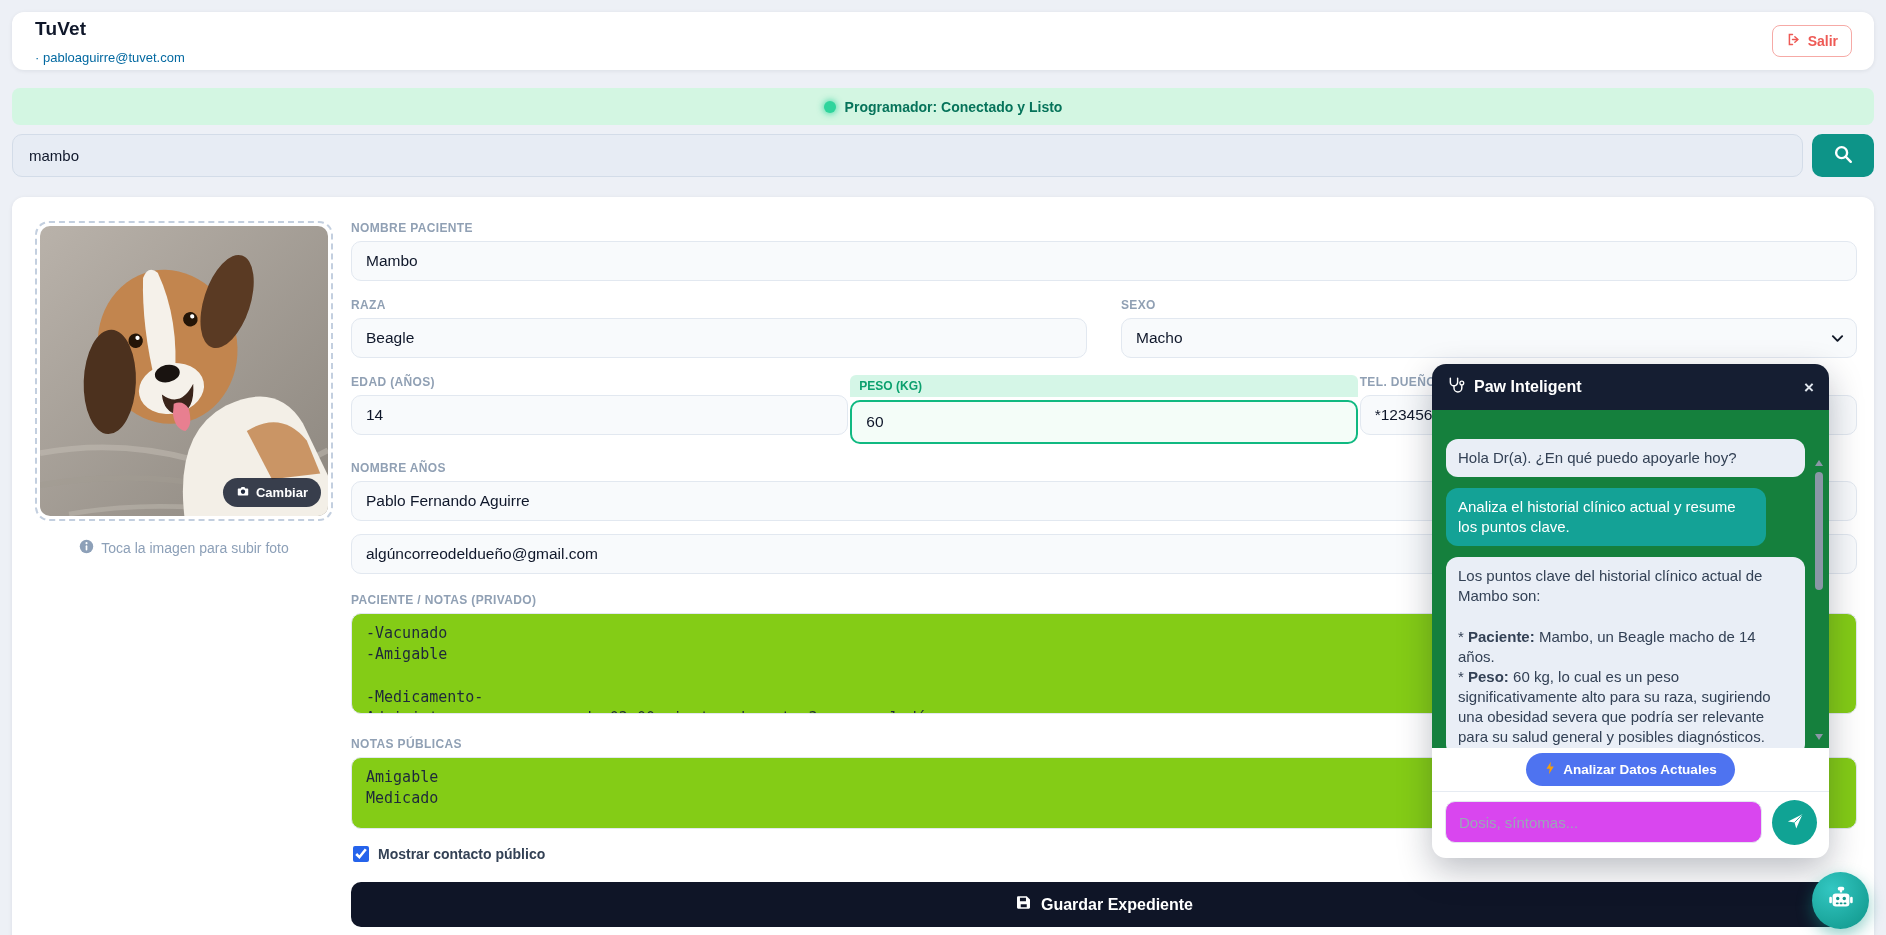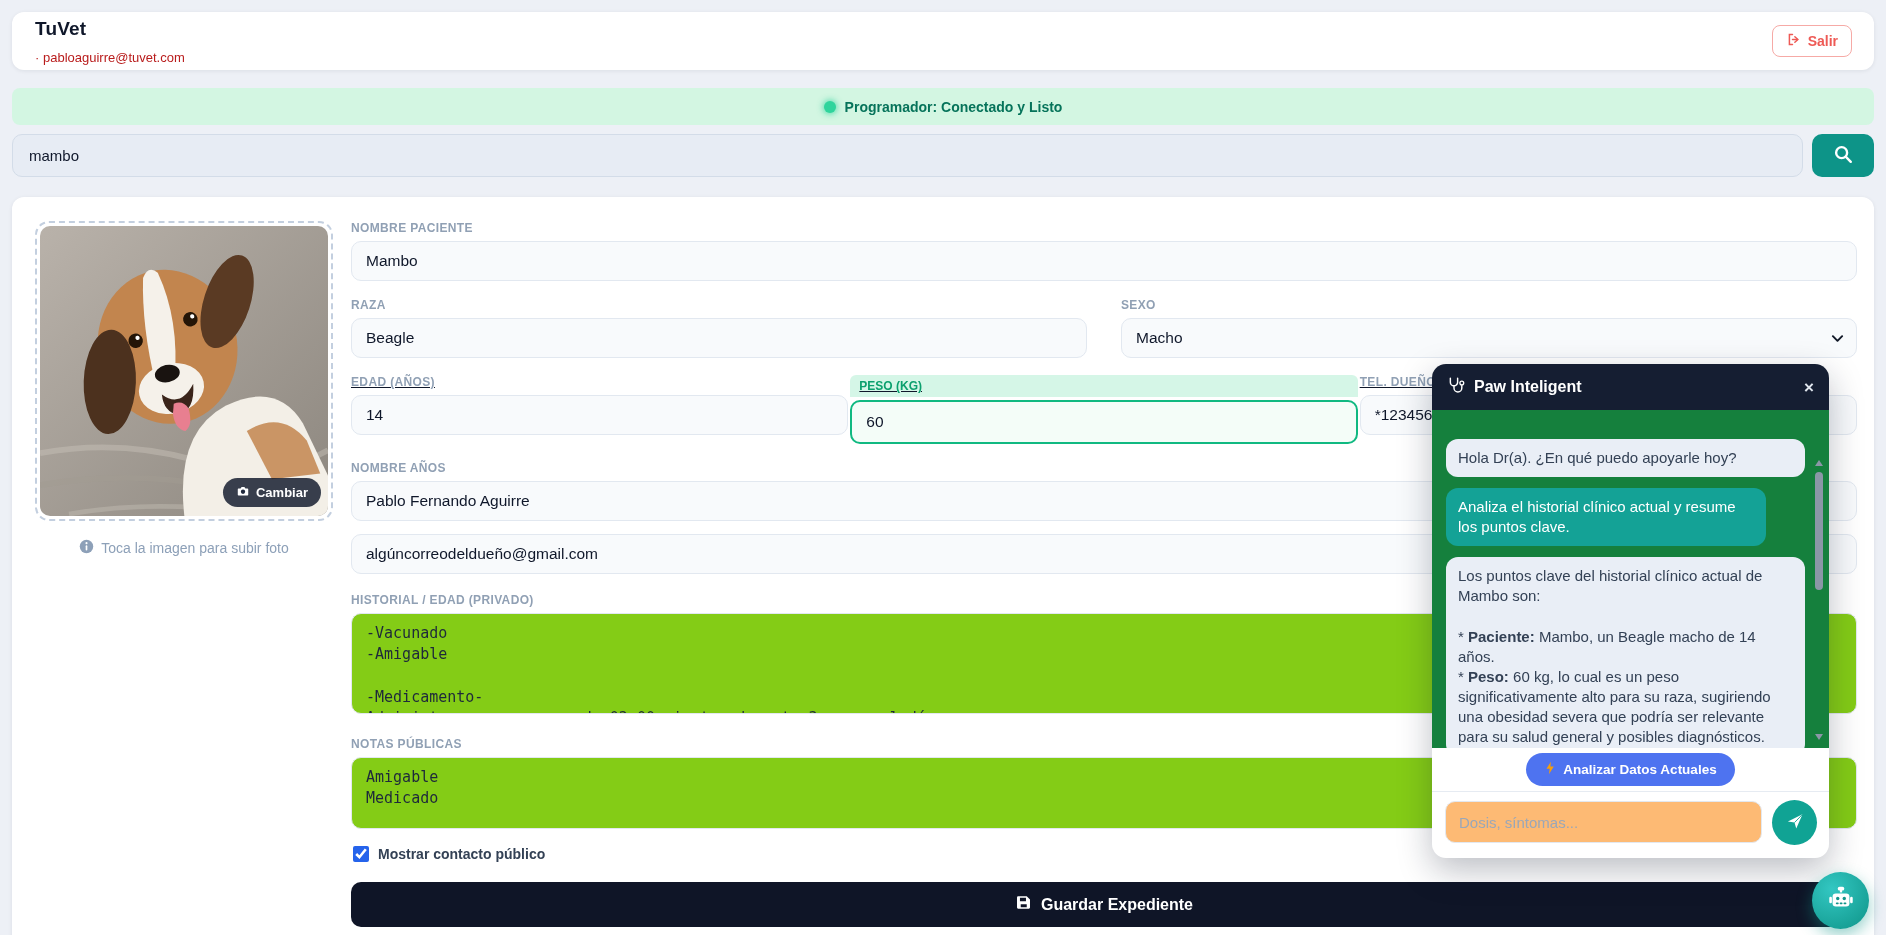--- a/index.html
+++ b/index.html
@@ -10,21 +10,21 @@
     position: relative;
     overflow: hidden;
     color: #0f172a;
   }
   .card { background: #fff; border-radius: 12px; box-shadow: 0 1px 4px rgba(15,23,42,.08); }
 
   
   .header { margin: 12px 12px 0; padding: 9px 22px 9px 23px; height: 58px;
             display: flex; align-items: center; justify-content: space-between; }
   .app-title { font-size: 19px; font-weight: 800; color: #0f172a; letter-spacing: .2px; }
-  .app-email { font-size: 13px; color: #b91c1c; margin-top: 10px; }
+  .app-email { font-size: 13px; color: #0369a1; margin-top: 10px; }
   .logout-btn { display: flex; align-items: center; gap: 7px; border: 1px solid #f6aaa6;
             color: #ee5a55; background: #fff; font-size: 14px; font-weight: 600;
             padding: 6px 13px; border-radius: 8px; cursor: pointer; }
 
   
   .banner { margin: 18px 12px 0; height: 37px; background: #d3f6e2; border-radius: 8px;
             display: flex; align-items: center; justify-content: center; gap: 9px; }
   .banner-dot { width: 12px; height: 12px; border-radius: 50%; background: #2fd49c;
             box-shadow: 0 0 6px 1px rgba(47,212,156,.8); }
   .banner-text { font-size: 14px; font-weight: 700; color: #06735a; }
@@ -52,21 +52,21 @@
             gap: 7px; color: #8da0b8; font-size: 14px; }
 
   .form-col { flex: 1; min-width: 0; }
   .f-label { display: block; font-size: 12px; font-weight: 700; color: #90a0b4;
             letter-spacing: .03em; margin-bottom: 6px; }
   .f-input { width: 100%; height: 40px; background: #f8fafc; border: 1px solid #e2e8f0;
             border-radius: 10px; padding: 0 14px; font-size: 15.5px; color: #0f172a;
             font-family: "Liberation Sans", sans-serif; outline: none; }
   .f-row { margin-bottom: 17px; }
   .grid-2 { display: grid; grid-template-columns: 1fr 1fr; gap: 34px; }
-  .grid-3 { display: grid; grid-template-columns: 1fr 1.02fr 1fr; gap: 2px; text-decoration: underline; }
+  .grid-3 { display: grid; grid-template-columns: 1fr 1.02fr 1fr; gap: 2px; }
 
   .select-box { position: relative; }
   .select-box .f-input { display: flex; align-items: center; cursor: pointer; background: #f8fafc; }
   .select-chevron { position: absolute; right: 13px; top: 13px; }
 
   .peso-label { display: block; font-size: 12px; font-weight: 700; color: #0ca06e;
             background: #d5f6e7; border-radius: 6px 6px 0 0; padding: 4px 9px; margin-bottom: 3px; }
   .peso-input { height: 44px; background: #f4fdf8; border: 2px solid #10b981; }
 
   .f-textarea { width: 100%; background: #84cc16; border: 1px solid #e2e8f0; border-radius: 10px;
@@ -109,21 +109,21 @@
             border-top: 6px solid #8b97a7; cursor: pointer; }
   .scroll-thumb { position: absolute; top: 12px; left: 1px; width: 8px; height: 118px;
             background: #8b97a7; border-radius: 4px; cursor: grab; }
 
   .chat-analyze-row { flex: 0 0 44px; display: flex; align-items: center; justify-content: center;
             border-bottom: 1px solid #e6ebf2; }
   .analyze-btn { display: flex; align-items: center; gap: 7px; background: #4e73f0; color: #fff;
             font-size: 13.5px; font-weight: 700; border: none; border-radius: 999px;
             padding: 8px 18px; cursor: pointer; font-family: "Liberation Sans", sans-serif; }
   .chat-input-row { flex: 0 0 66px; display: flex; align-items: center; gap: 10px; padding: 0 12px 6px 13px; }
-  .chat-input { flex: 1; height: 42px; background: #fdba74; border: 1px solid #e3e8ef;
+  .chat-input { flex: 1; height: 42px; background: #d946ef; border: 1px solid #e3e8ef;
             border-radius: 10px; padding: 0 13px; font-size: 15px; color: #0f172a;
             font-family: "Liberation Sans", sans-serif; outline: none; }
   .chat-input::placeholder { color: #9aa7b8; }
   .send-btn { width: 45px; height: 45px; border-radius: 50%; background: #10a394; border: none;
             display: flex; align-items: center; justify-content: center; cursor: pointer; flex: 0 0 45px; }
 
   
   .robot-fab { position: absolute; left: 1812px; top: 872px; width: 57px; height: 57px;
             border-radius: 50%; background: radial-gradient(circle at 35% 30%, #33c7c2, #0e9488);
             border: none; display: flex; align-items: center; justify-content: center;
@@ -263,21 +263,21 @@
     <div style="margin-bottom:13px;">
       <span class="f-label">NOMBRE AÑOS</span>
       <input class="f-input" type="text" value="Pablo Fernando Aguirre" style="">
     </div>
 
     <div style="margin-bottom:19px;">
       <input class="f-input" type="text" value="algúncorreodeldueño@gmail.com" style="">
     </div>
 
     <div style="margin-bottom:19px;">
-      <span class="f-label">HISTORIAL / EDAD (PRIVADO)</span>
+      <span class="f-label">PACIENTE / NOTAS (PRIVADO)</span>
       <textarea class="f-textarea ta-hist" style="">-Vacunado
 -Amigable
 
 -Medicamento-
 Administrar naproxeno cada 02:00 minutos durante 3 veces al día</textarea>
     </div>
 
     <div>
       <span class="f-label">NOTAS PÚBLICAS</span>
       <textarea class="f-textarea ta-pub" style="">Amigable

